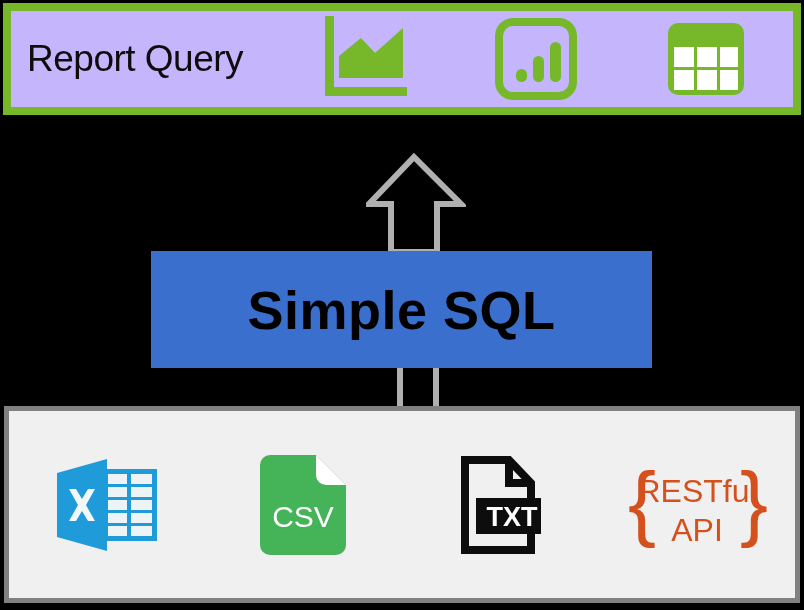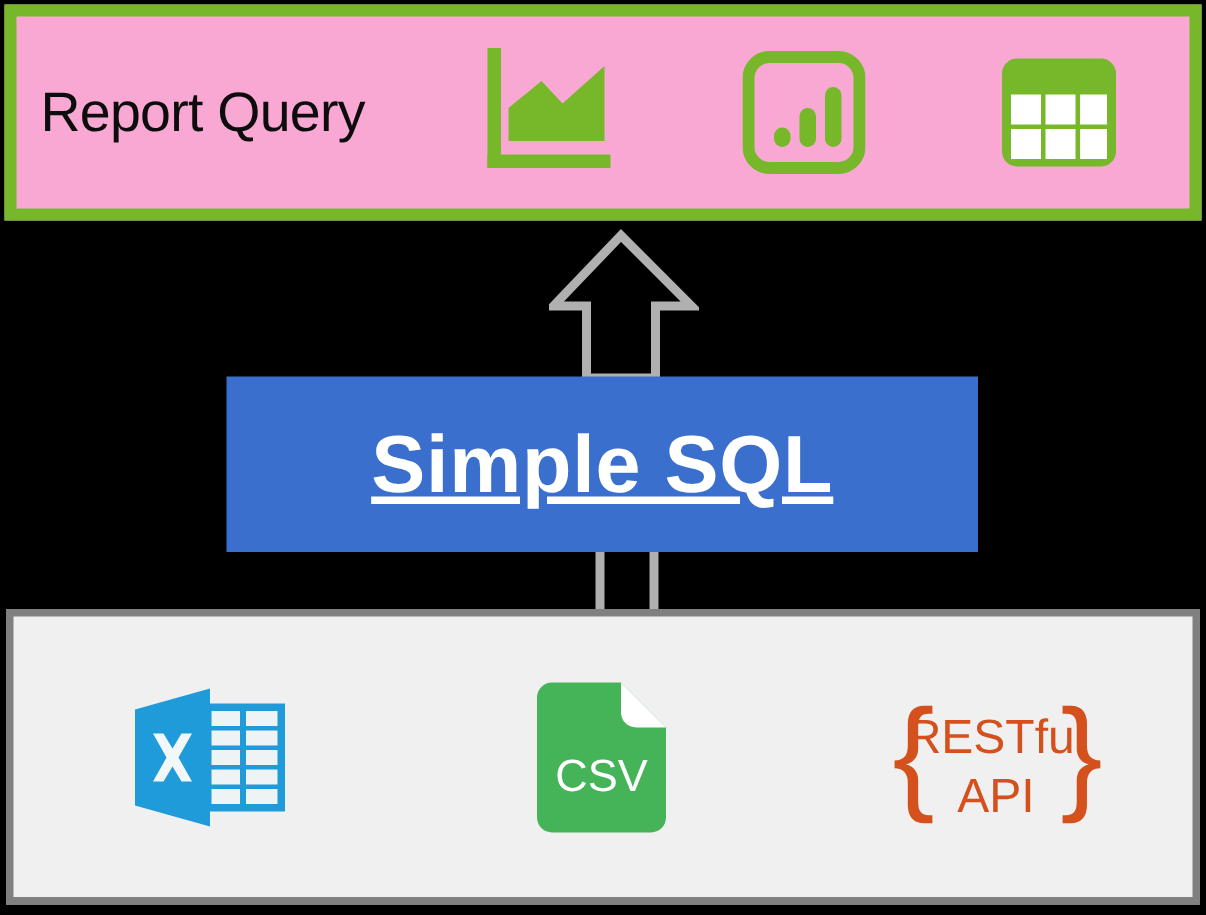--- a/index.html
+++ b/index.html
@@ -22,23 +22,23 @@
     height: 610px;
     background: #000000;
   }
 
   
   .report-panel {
     position: absolute;
     left: 3px;
     top: 3px;
     width: 798px;
-    height: 144px;
+    height: 112px;
     box-sizing: border-box;
-    background: #f9a8d4;
+    background: #c4b5fd;
     border: 8px solid #76b82a;
     display: flex;
     align-items: center;
   }
   .report-title {
     position: absolute;
     left: 16px;
     top: 50%;
     transform: translateY(-50%);
     font-size: 37px;
@@ -78,27 +78,26 @@
     left: 151px;
     top: 251px;
     width: 501px;
     height: 117px;
     background: #3b6fcd;
     display: flex;
     align-items: center;
     justify-content: center;
   }
   .sql-label {
-    color: #ffffff;
+    color: #000000;
     font-size: 54px;
     font-weight: bold;
     font-family: "Liberation Sans", sans-serif;
     letter-spacing: 0.5px;
     white-space: nowrap;
-    text-decoration: underline;
   }
 
   
   .shaft-stub {
     position: absolute;
     top: 368px;
     width: 6px;
     height: 42px;
     background: #b0b0b0;
   }
@@ -205,20 +204,28 @@
 
 
     <div class="source-slot">
       <svg width="88" height="104" viewBox="0 0 88 104">
         <path d="M10 2 L56 2 L86 32 L86 92 A10 10 0 0 1 76 102 L10 102 A10 10 0 0 1 0 92 L0 12 A10 10 0 0 1 10 2 Z" fill="#45b358"></path>
         <path d="M56 2 L86 32 L66 32 A10 10 0 0 1 56 22 Z" fill="#ffffff"></path>
         <text x="43" y="74" text-anchor="middle" font-family="Liberation Sans, sans-serif" font-size="30" fill="#ffffff">CSV</text>
       </svg>
     </div>
 
+    <div class="source-slot">
+      <svg width="82" height="98" viewBox="0 0 82 98">
+        <path d="M6 4 L50 4 L72 27 L72 94 L6 94 Z" fill="none" stroke="#0d0d0d" stroke-width="8"></path>
+        <path d="M50 4 L50 27 L72 27" fill="none" stroke="#0d0d0d" stroke-width="8"></path>
+        <rect x="17" y="42" width="72" height="36" fill="#0d0d0d"></rect>
+        <text x="53" y="70" text-anchor="middle" font-family="Liberation Sans, sans-serif" font-weight="bold" font-size="27" fill="#ffffff">TXT</text>
+      </svg>
+    </div>
 
     <div class="source-slot">
       <svg width="150" height="96" viewBox="0 0 150 96">
         <text x="6" y="74" text-anchor="start" font-family="Liberation Sans, sans-serif" font-size="84" fill="#d4511e">{</text>
         <text x="146" y="74" text-anchor="end" font-family="Liberation Sans, sans-serif" font-size="84" fill="#d4511e">}</text>
         <text x="75" y="45" text-anchor="middle" font-family="Liberation Sans, sans-serif" font-size="32" fill="#d4511e">RESTful</text>
         <text x="75" y="84" text-anchor="middle" font-family="Liberation Sans, sans-serif" font-size="32" fill="#d4511e">API</text>
       </svg>
     </div>
 

